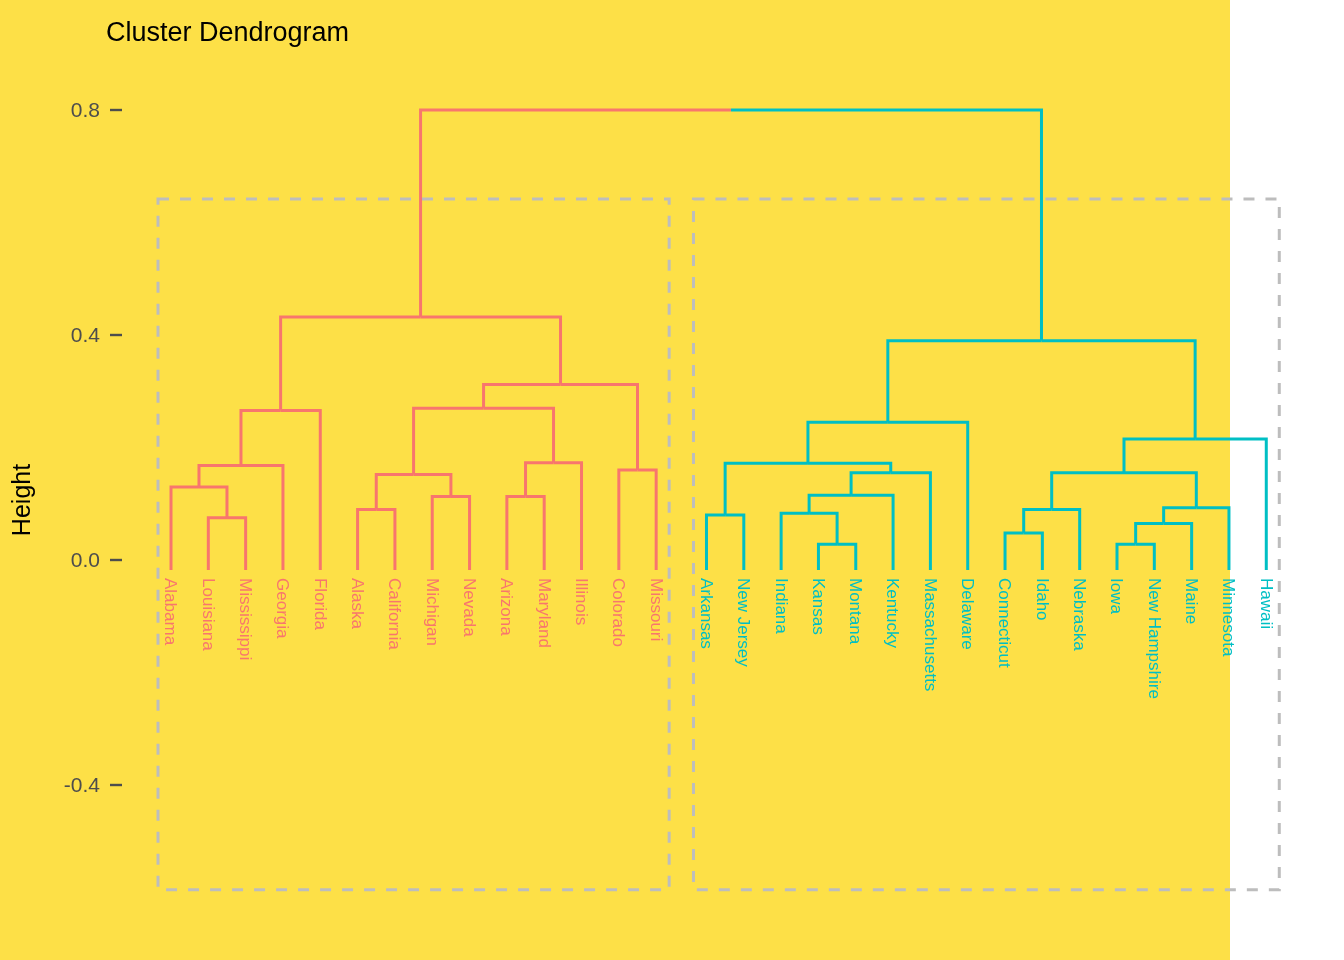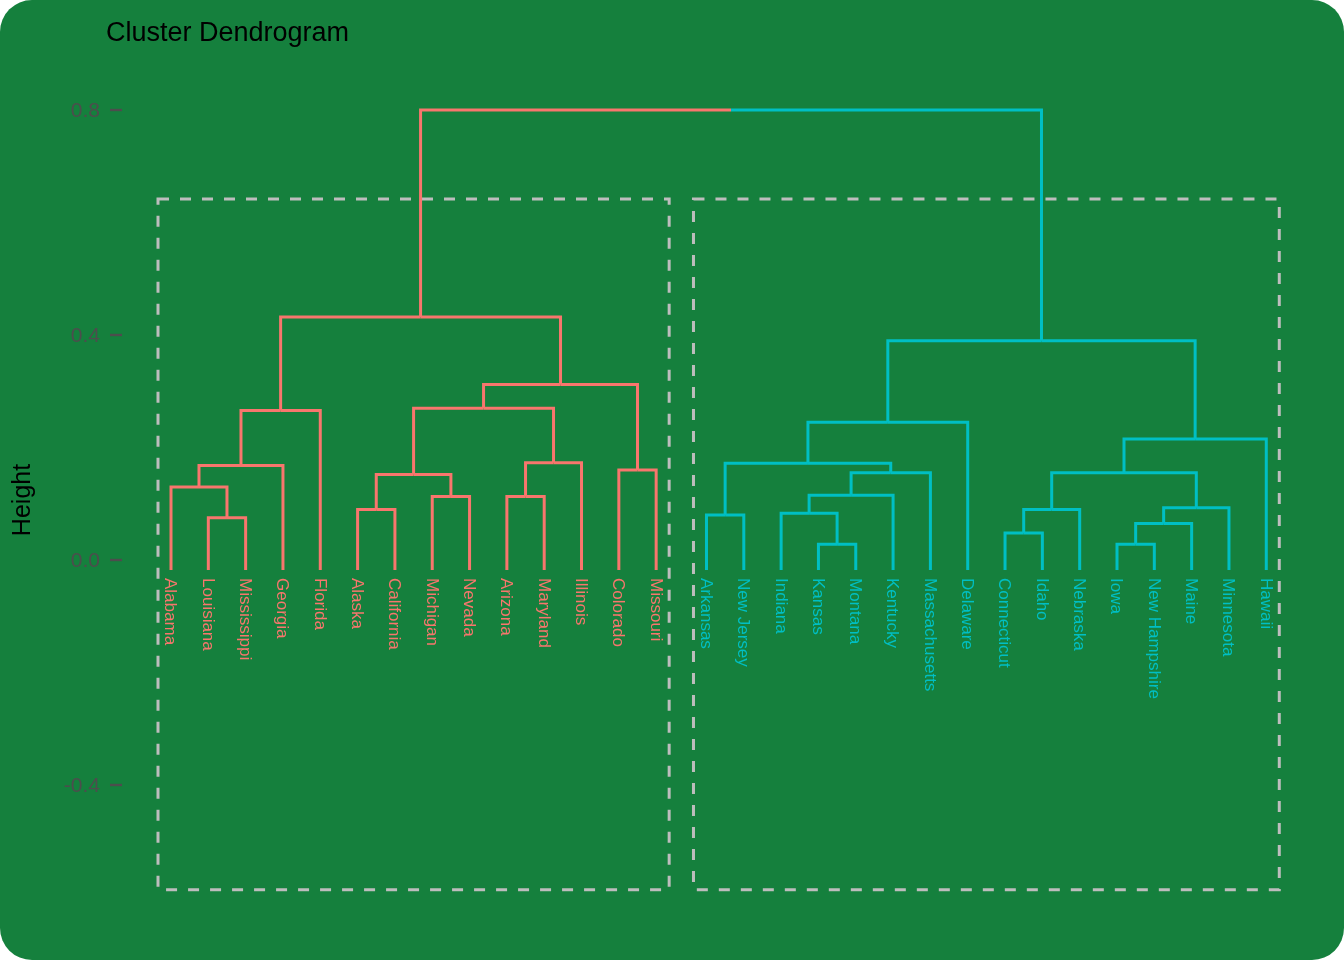--- a/index.html
+++ b/index.html
@@ -8,24 +8,23 @@
     background: #ffffff;
   }
   body {
     width: 1344px;
     height: 960px;
     font-family: "Liberation Sans", sans-serif;
     overflow: hidden;
   }
   #plot-root {
     position: relative;
-    width: 1344px;
+    width: 1230px;
     height: 960px;
-    background: #15803d;
-    border-radius: 32px;
+    background: #fde047;
   }
   svg.plot-svg {
     position: absolute;
     top: 0;
     left: 0;
     width: 1344px;
     height: 960px;
     display: block;
   }
   .plot-title {

